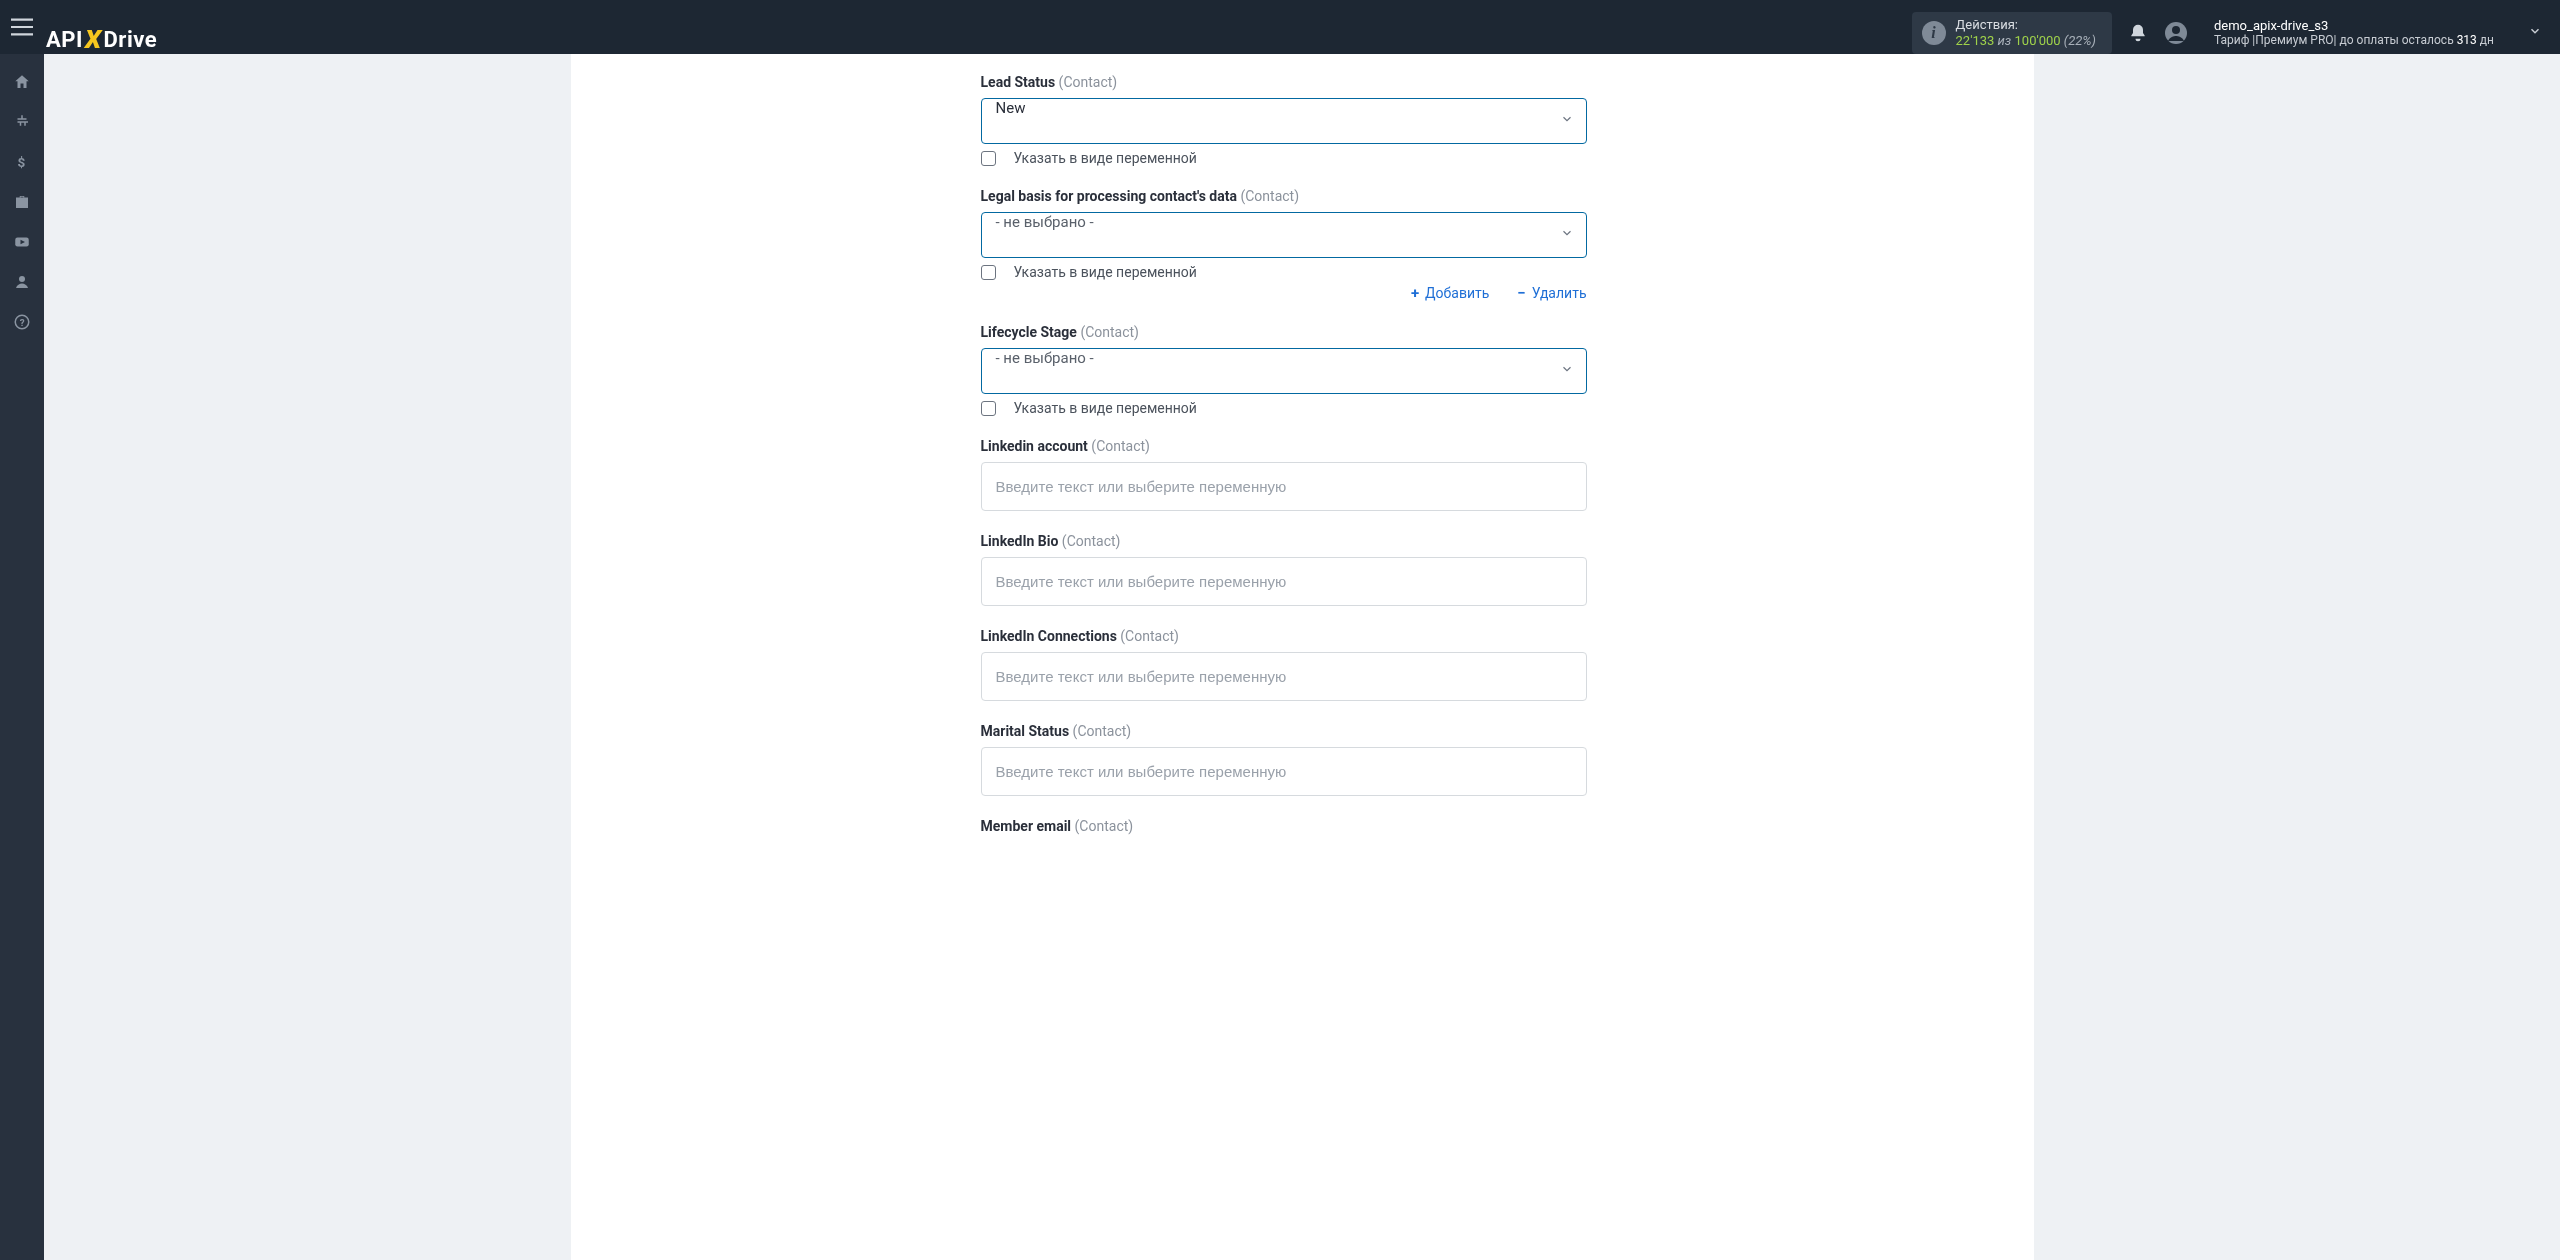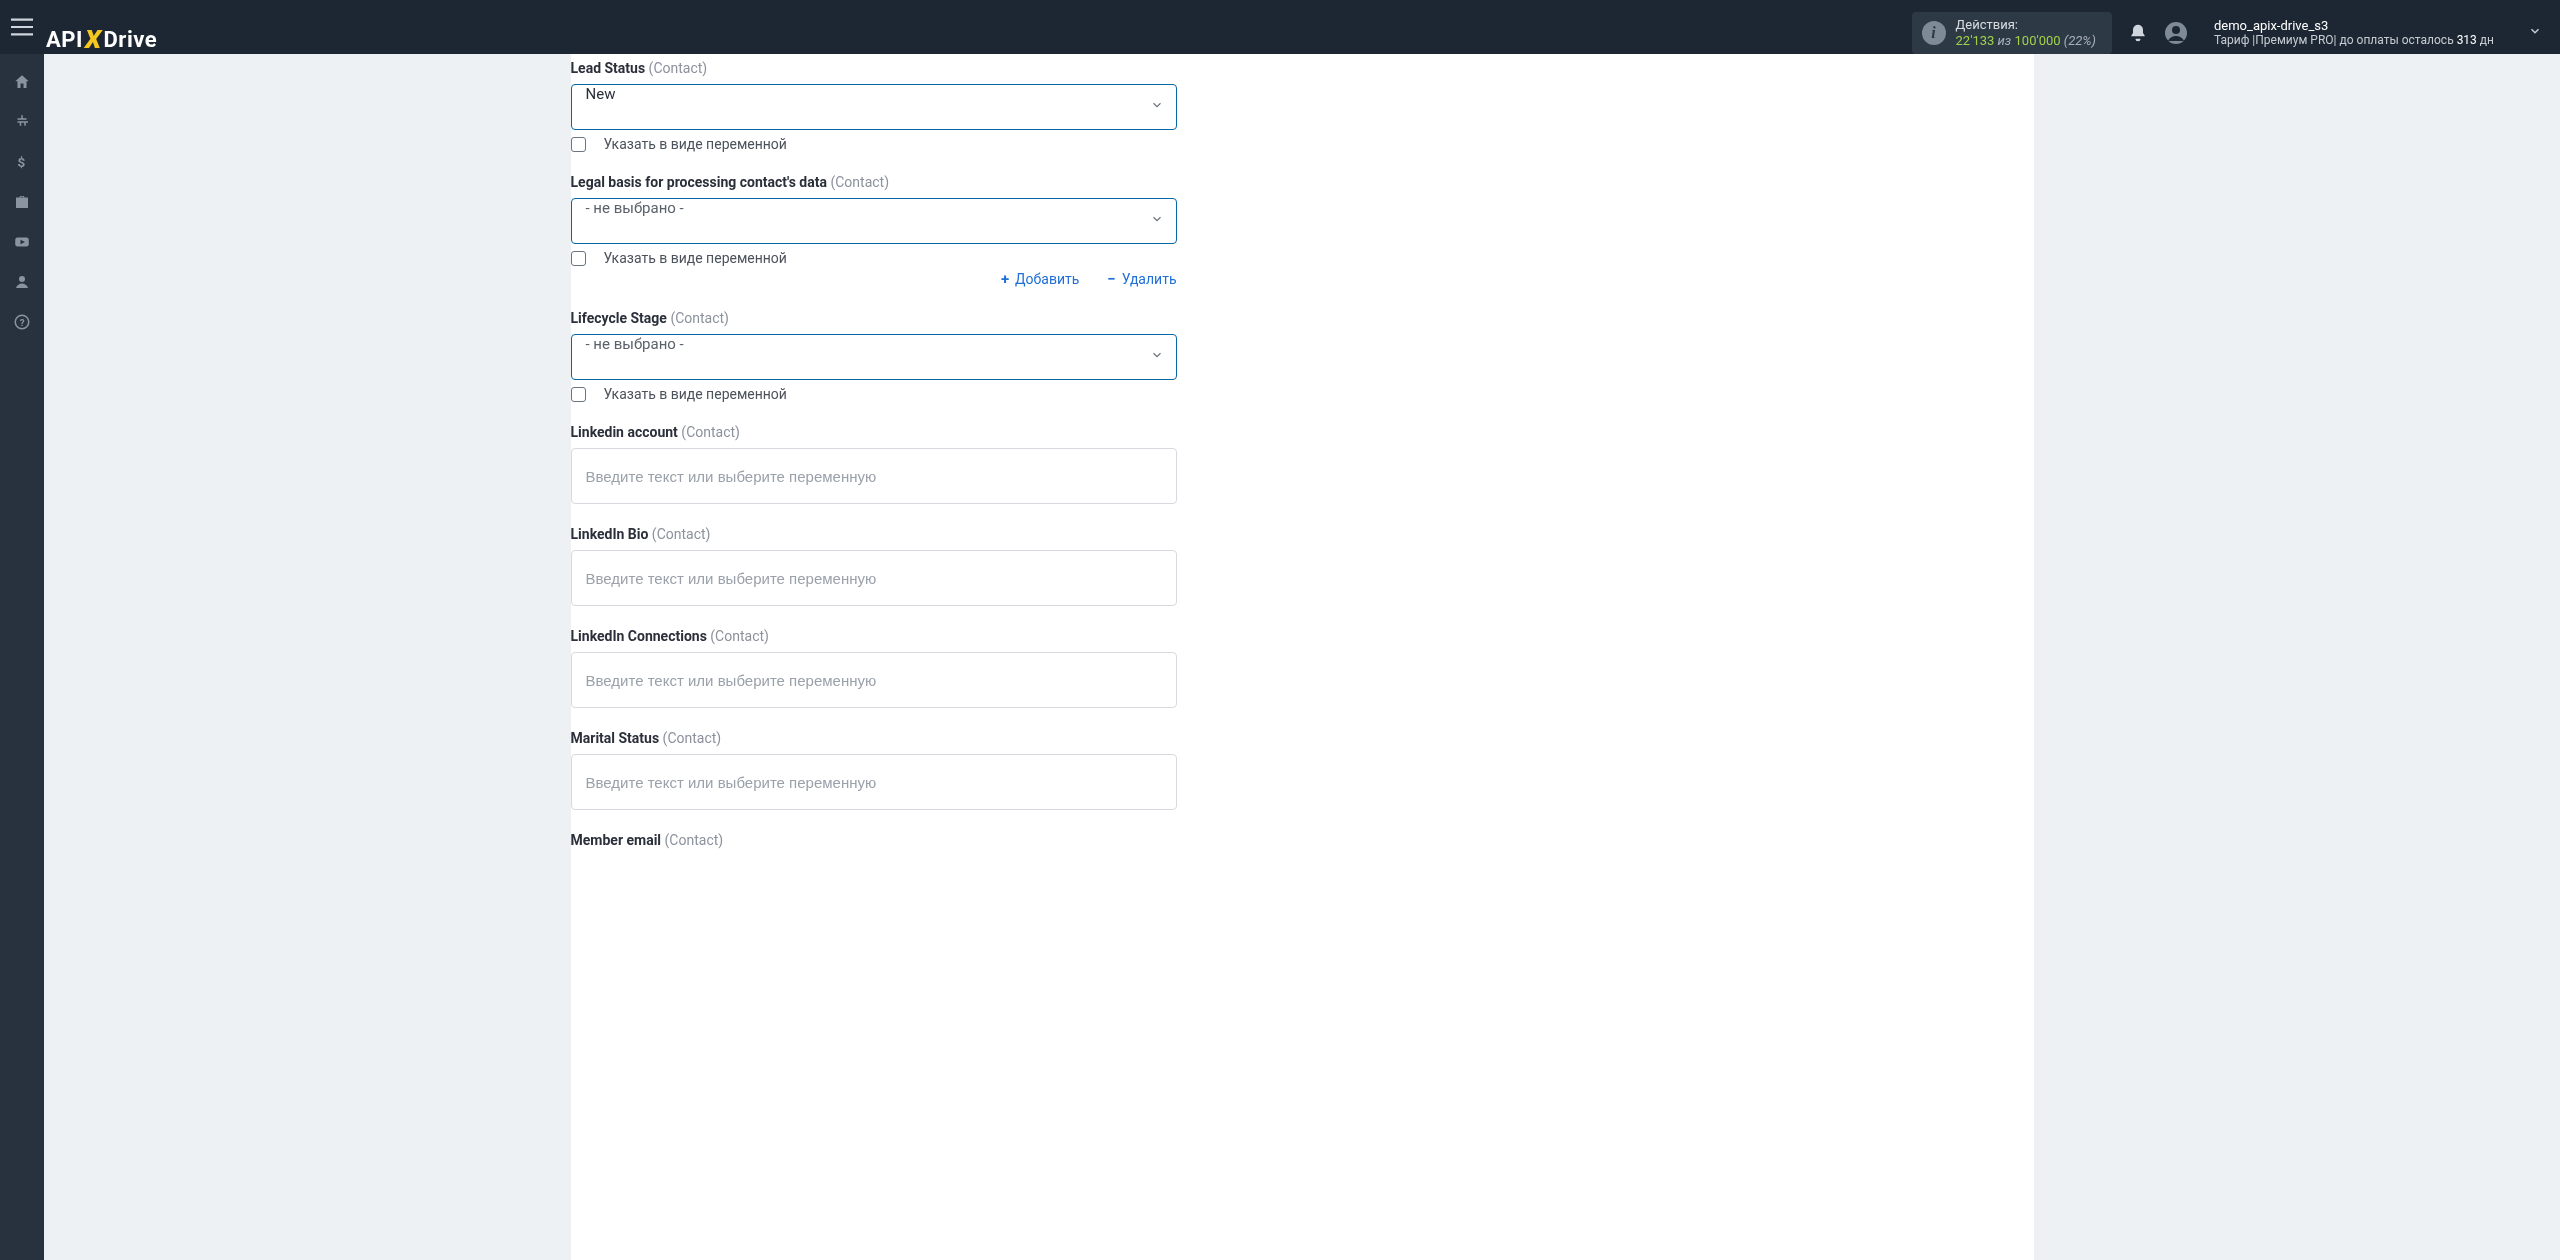--- a/index.html
+++ b/index.html
@@ -88,21 +88,22 @@
   padding: 0 0 0 0;
 }
 .card {
   background: #fff;
   width: 1463px;
   min-height: 100%;
   padding: 0 0 24px 0;
 }
 .form-area {
   width: 606px;
-  padding-top: 6px;
+  margin-left: 410px;
+  padding-top: 20px;
 }
 .field { margin-bottom: 22px; }
 .field-label {
   font-size: 14px; margin-bottom: 8px;
   color: #2a2f3a;
 }
 .field-label b { font-weight: 700; }
 .field-label .sub { color: #8b929c; font-weight: 400; }
 .select {
   position: relative;
@@ -117,21 +118,21 @@
   background: #fff;
 }
 .select.placeholder { color: #5a616b; }
 .select .chev {
   position: absolute; right: 12px; top: 50%; transform: translateY(-50%);
   color: #6c7480;
 }
 .input {
   border: 1px solid #d6dade;
   border-radius: 4px;
-  height: 56px;
+  height: 49px;
   width: 100%;
   padding: 0 14px;
   font-size: 15px;
   color: #2a2f3a;
   background: #fff;
 }
 .input::placeholder { color: #9aa1aa; }
 .chk-row {
   display: flex; align-items: center; gap: 18px;
   margin-top: 6px;

